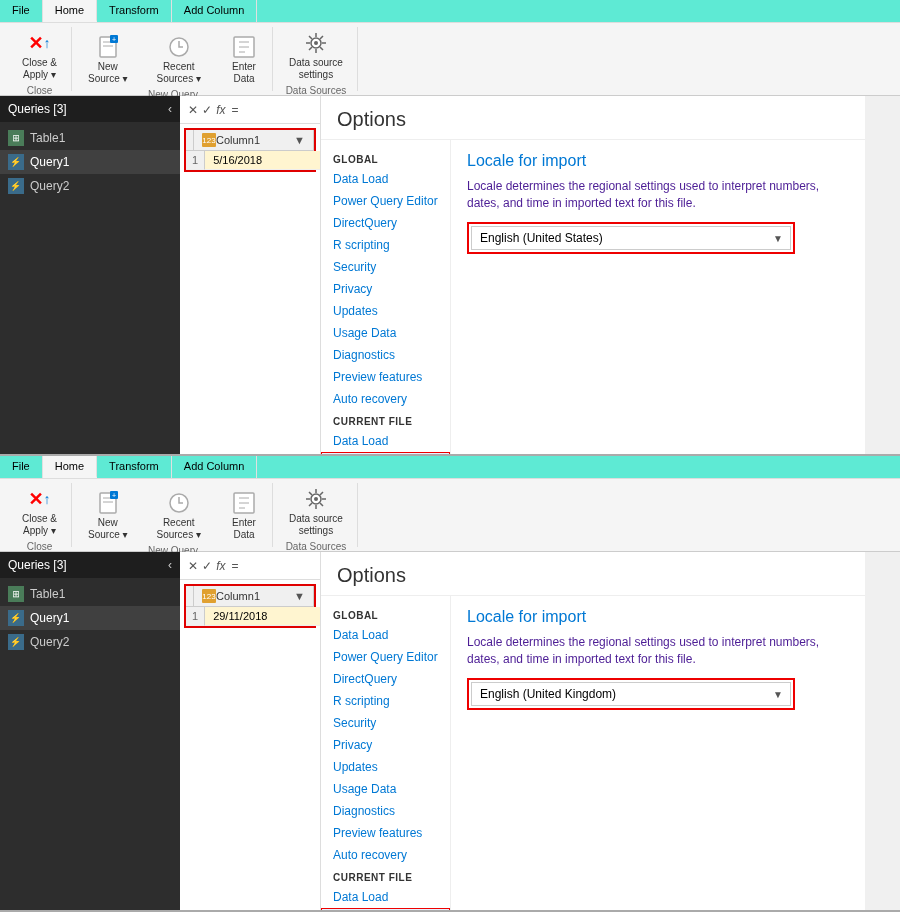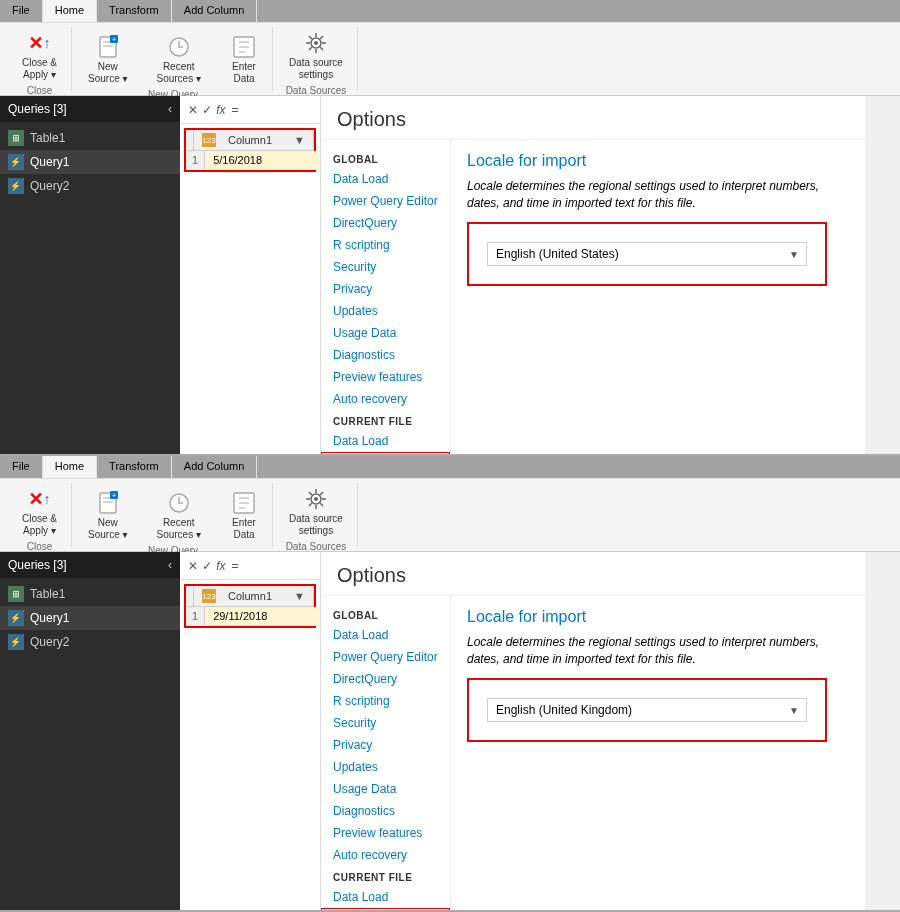--- a/index.html
+++ b/index.html
@@ -5,21 +5,21 @@
     * { box-sizing: border-box; margin: 0; padding: 0; }
     body { font-family: 'Segoe UI', Arial, sans-serif; font-size: 12px; background: #f0f0f0; width: 900px; }
 
     .screenshot-container { width: 900px; display: flex; flex-direction: column; }
 
     
     .panel { display: flex; flex-direction: column; height: 456px; border-bottom: 2px solid #aaa; overflow: hidden; }
 
     
     .ribbon { background: #f5f5f5; border-bottom: 1px solid #ccc; }
-    .ribbon-tabs { display: flex; background: #a3a3a3; border-bottom: 1px solid #ddd; }
+    .ribbon-tabs { display: flex; background: #5eead4; border-bottom: 1px solid #ddd; }
     .ribbon-tab { padding: 4px 12px; font-size: 11px; cursor: pointer; border-right: 1px solid #e0e0e0; }
     .ribbon-tab.active { background: #f5f5f5; border-bottom: 2px solid #f5f5f5; }
     .ribbon-content { display: flex; padding: 4px 8px; gap: 2px; align-items: flex-start; height: 72px; }
     .ribbon-group { display: flex; flex-direction: column; border-right: 1px solid #ddd; padding: 0 8px; height: 64px; }
     .ribbon-buttons { display: flex; gap: 17px; flex: 1; align-items: flex-start; padding-top: 4px; }
     .ribbon-group-label { font-size: 10px; color: #666; text-align: center; padding: 2px 0; margin-top: auto; }
     .ribbon-btn { display: flex; flex-direction: column; align-items: center; padding: 2px 6px; cursor: pointer; min-width: 36px; }
     .ribbon-btn .icon { width: 28px; height: 28px; display: flex; align-items: center; justify-content: center; font-size: 18px; }
     .ribbon-btn .label { font-size: 10px; color: #333; text-align: center; line-height: 1.2; }
     .ribbon-btn.close-apply .icon { position: relative; }
@@ -37,39 +37,39 @@
     .query-icon.table { background: #4a7c59; color: white; }
     .query-icon.query { background: #3a6b8a; color: white; }
 
     
     .formula-bar { background: #fff; border-bottom: 1px solid #ddd; height: 28px; display: flex; align-items: center; gap: 4px; padding: 0 8px; }
     .formula-fx { font-style: italic; color: #555; margin-right: 2px; }
 
     
     .data-area { flex: 1; display: flex; flex-direction: column; background: #fff; overflow: hidden; }
     .data-col-header { display: flex; background: #f0f0f0; }
-    .col-header { padding: 3px 8px; border-right: 1px solid #ccc; border-bottom: 1px solid #ccc; font-size: 11px; color: #333; min-width: 120px; display: flex; align-items: center; gap: 12px; }
+    .col-header { padding: 3px 8px; border-right: 1px solid #ccc; border-bottom: 1px solid #ccc; font-size: 11px; color: #333; min-width: 120px; display: flex; align-items: center; gap: 0; }
     .col-type-icon { width: 14px; height: 14px; background: #4a7c59; color: white; font-size: 8px; display: flex; align-items: center; justify-content: center; border-radius: 1px; }
     .col-type-icon.date { background: #e0a030; }
     .data-row { display: flex; }
     .row-num { width: 30px; padding: 3px 6px; background: #f0f0f0; border-right: 1px solid #ccc; border-bottom: 1px solid #eee; font-size: 11px; color: #666; text-align: right; }
     .data-cell { padding: 3px 8px; border-right: 1px solid #eee; border-bottom: 1px solid #eee; min-width: 120px; font-size: 11px; background: #fff5d0; }
 
     
     .options-panel { width: 545px; background: #fff; border-left: 1px solid #ddd; display: flex; flex-direction: column; overflow: hidden; }
     .options-title { font-size: 20px; color: #333; padding: 12px 16px 8px; border-bottom: 1px solid #eee; }
     .options-body { display: flex; flex: 1; overflow: hidden; }
     .options-nav { width: 130px; padding: 8px 0; border-right: 1px solid #eee; overflow-y: auto; }
     .nav-section-title { font-size: 10px; font-weight: bold; color: #333; padding: 6px 12px 3px; text-transform: uppercase; letter-spacing: 0.5px; }
     .nav-item { padding: 4px 12px; font-size: 12px; color: #0078d4; cursor: pointer; }
     .nav-item.active { background: #e8f0fe; color: #0078d4; border: 1px solid #e00; }
     .options-content { flex: 1; padding: 12px 16px; overflow-y: auto; }
     .locale-title { font-size: 16px; color: #0078d4; margin-bottom: 8px; }
-    .locale-desc { font-size: 12px; color: #000000; margin-bottom: 10px; line-height: 1.4; font-style: italic; }
-    .locale-dropdown-wrapper { border: 2px solid #e00; display: inline-block; padding: 18px; }
+    .locale-desc { font-size: 12px; color: #4c1d95; margin-bottom: 10px; line-height: 1.4; }
+    .locale-dropdown-wrapper { border: 2px solid #e00; display: inline-block; padding: 2px; }
     .locale-dropdown { width: 320px; padding: 4px 8px; font-size: 12px; border: 1px solid #ccc; background: #fff; appearance: none; cursor: pointer; }
     .dropdown-container { position: relative; display: inline-block; }
     .dropdown-arrow { position: absolute; right: 8px; top: 50%; transform: translateY(-50%); font-size: 10px; color: #555; pointer-events: none; }
 
     
     .chevron { font-size: 12px; color: #ccc; cursor: pointer; }
 
     
     .data-row.selected .data-cell { background: #fff5d0; }
   </style>

